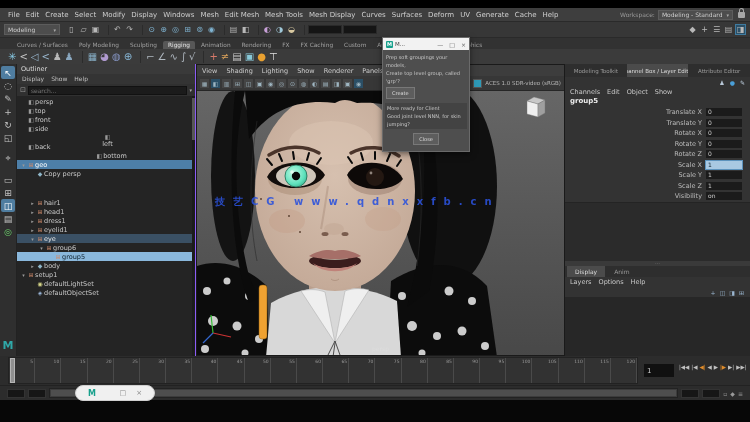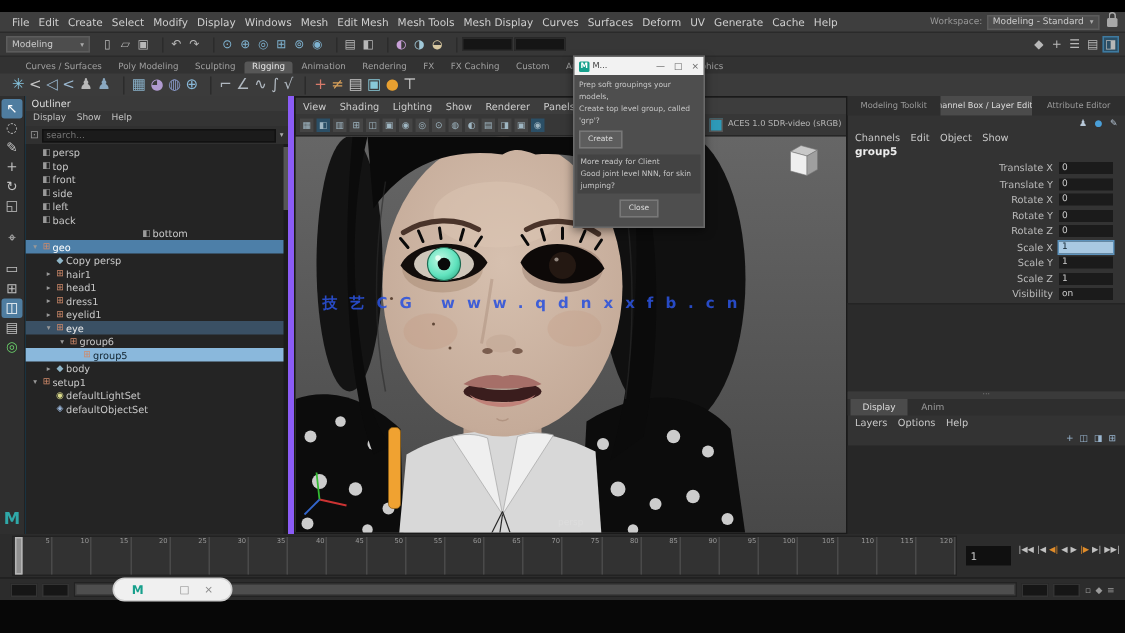--- a/index.html
+++ b/index.html
@@ -37,21 +37,21 @@
   .shelf-icon.sep{width:4px;height:12px;border-right:1px solid #2b2b2b;margin:0 2px;}
 
   
   .toolbox{position:absolute;left:0;top:64px;width:17px;height:292px;background:#2f2f2f;display:flex;flex-direction:column;align-items:center;padding-top:2px;border-right:1px solid #222;}
   .tb-icon{width:14px;height:13px;display:flex;align-items:center;justify-content:center;font-size:9px;color:#c2c2c2;}
   .tb-icon.hl{background:#4f7da0;border-radius:2px;color:#fff;}
   .tb-gap{height:8px;}
   .tb-logo{margin-top:auto;margin-bottom:4px;font-size:11px;font-weight:bold;color:#2fa8a8;}
 
   
-  .outliner{position:absolute;left:17px;top:64px;width:179px;height:292px;background:#0369a1;border-right:4px solid #8b5cf6;display:flex;flex-direction:column;}
+  .outliner{position:absolute;left:17px;top:64px;width:179px;height:292px;background:#c2410c;border-right:1px solid #8b5cf6;display:flex;flex-direction:column;}
   .out-title{height:10px;background:#3a3a3a;font-size:6.5px;color:#ddd;padding:1px 4px;}
   .out-menus{height:10px;display:flex;gap:7px;font-size:6px;color:#c0c0c0;padding:1px 5px;background:#343434;}
   .out-search{height:12px;display:flex;align-items:center;gap:2px;padding:0 3px;background:#303030;}
   .out-search-icon{font-size:7px;color:#999;}
   .out-search input{flex:1;height:9px;background:#1b1b1b;border:1px solid #111;color:#bbb;font-size:6px;padding:0 2px;}
   .out-list{flex:1;background:#242424;position:relative;overflow:hidden;padding-top:1px;}
   .out-row{height:9px;display:flex;align-items:center;font-size:6.5px;color:#c8c8c8;white-space:nowrap;}
   .out-row .arrow{width:7px;font-size:5px;color:#999;text-align:center;flex:none;}
   .o-icon{width:8px;font-size:6px;text-align:center;flex:none;}
   .t-camera::before{content:"◧";color:#9a9a9a;}
@@ -369,21 +369,21 @@
           <div class="out-row" style="padding-left: 3px;">
           <span class="arrow"></span>
           <span class="o-icon t-camera"></span>
           <span class="o-label">front</span>
         </div>
           <div class="out-row" style="padding-left: 3px;">
           <span class="arrow"></span>
           <span class="o-icon t-camera"></span>
           <span class="o-label">side</span>
         </div>
-          <div class="out-row" style="padding-left: 3px;">
+          <div class="out-row" style="padding-left: 3px; flex-direction: column;">
           <span class="arrow"></span>
           <span class="o-icon t-camera"></span>
           <span class="o-label">left</span>
         </div>
           <div class="out-row" style="padding-left: 3px;">
           <span class="arrow"></span>
           <span class="o-icon t-camera"></span>
           <span class="o-label">back</span>
         </div>
           <div class="out-row" style="padding-left: 3px; justify-content: center;">
@@ -394,21 +394,21 @@
           <div class="out-row sel1" style="padding-left: 3px;">
           <span class="arrow">▾</span>
           <span class="o-icon t-group"></span>
           <span class="o-label">geo</span>
         </div>
           <div class="out-row" style="padding-left: 12px;">
           <span class="arrow"></span>
           <span class="o-icon t-mesh"></span>
           <span class="o-label">Copy persp</span>
         </div>
-          <div class="out-row" style="padding-left: 12px;">
+          <div class="out-row" style="padding-left: 12px; margin-top: 20px;">
           <span class="arrow">▸</span>
           <span class="o-icon t-group"></span>
           <span class="o-label">hair1</span>
         </div>
           <div class="out-row" style="padding-left: 12px;">
           <span class="arrow">▸</span>
           <span class="o-icon t-group"></span>
           <span class="o-label">head1</span>
         </div>
           <div class="out-row" style="padding-left: 12px;">

